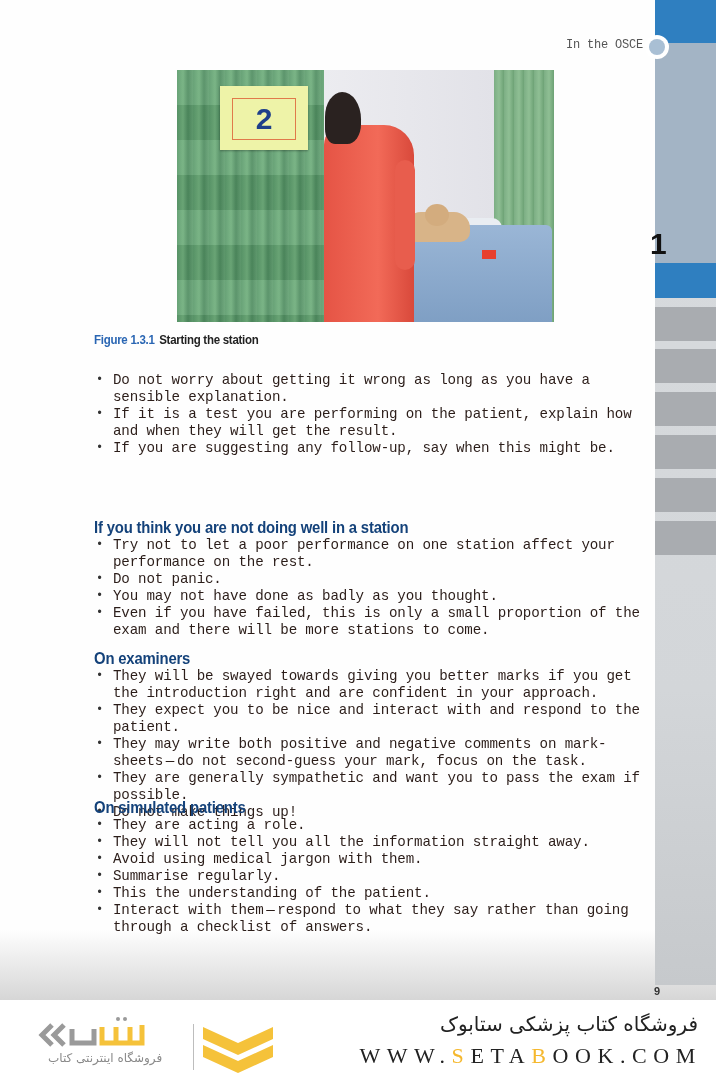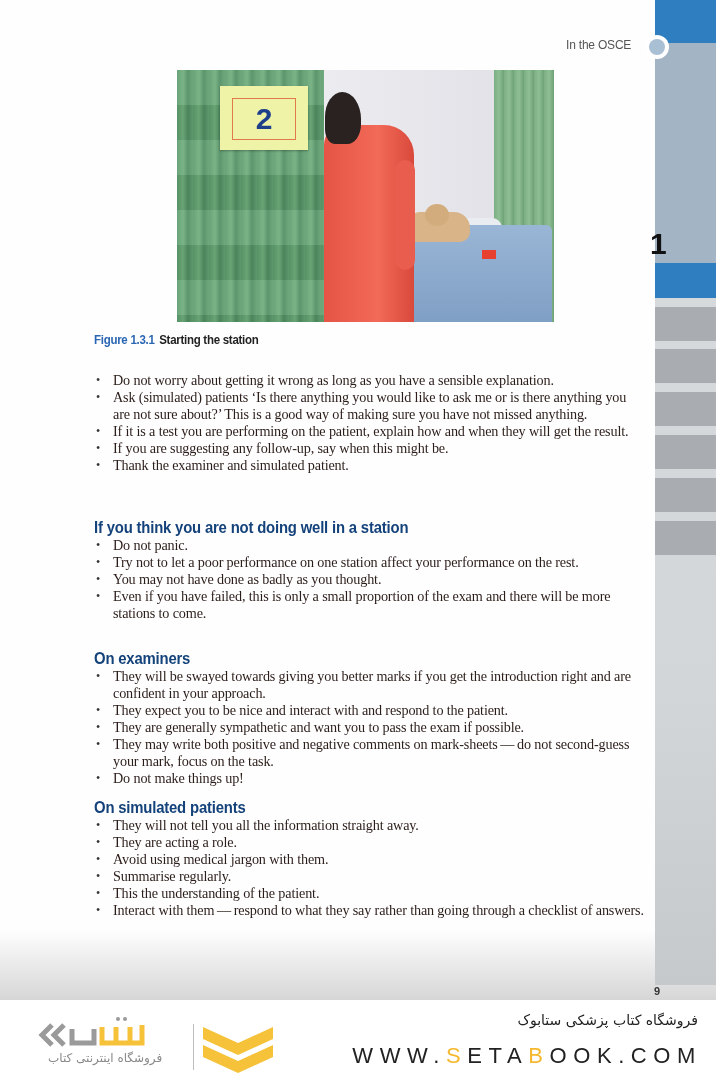--- a/index.html
+++ b/index.html
@@ -9,21 +9,21 @@
 
   
   .tabstrip { position:absolute; left:655px; top:0; width:61px; height:985px; background:linear-gradient(to bottom,#d9dcdf 0%, #d3d6d9 70%, #c6c9cc 100%); }
   .tab { position:absolute; left:0; width:61px; }
   .tab-blue-top { top:0; height:43px; background:#2f7fc0; }
   .tab-slate { top:43px; height:220px; background:#a3b4c5; }
   .tab-blue-mid { top:263px; height:35px; background:#2f7fc0; }
   .tab-gray { background:#a9acb0; height:34px; }
   .chapter-num { position:absolute; left:650px; top:225px; font-family:"Liberation Sans", sans-serif; font-size:30px; font-weight:bold; color:#111; line-height:38px; }
 
-  .header-text { position:absolute; left:566px; top:38px; font-family:Liberation Sans, sans-serif; font-size:12px; color:#555; letter-spacing:-0.2px; }
+  .header-text { position:absolute; left:566px; top:38px; font-family:Liberation Mono, monospace; font-size:12px; color:#555; letter-spacing:-0.2px; }
   .header-dot { position:absolute; left:645px; top:35px; width:24px; height:24px; border-radius:50%; background:#ffffff; }
   .header-dot-inner { position:absolute; left:649px; top:39px; width:16px; height:16px; border-radius:50%; background:#a9bfd4; }
 
   
   .photo { position:absolute; left:177px; top:70px; width:377px; height:252px; overflow:hidden; background:#5f9a6f; }
   .curtain-left { position:absolute; left:0; top:0; width:147px; height:252px;
     background:repeating-linear-gradient(90deg,#5c9b6c 0px,#6fae7c 6px,#4f8c60 11px,#64a173 16px); }
   .curtain-left::after { content:""; position:absolute; inset:0; background:repeating-linear-gradient(180deg, rgba(255,255,255,0.08) 0 35px, rgba(0,0,0,0.06) 35px 70px); }
   .wall { position:absolute; left:147px; top:0; width:170px; height:252px; background:linear-gradient(to right,#ececf0,#e2e2e8); }
   .curtain-right { position:absolute; left:317px; top:0; width:60px; height:252px;
@@ -38,34 +38,34 @@
   .red-item { position:absolute; left:305px; top:180px; width:14px; height:9px; background:#e8402e; }
   .person { position:absolute; left:147px; top:55px; width:90px; height:197px; background:linear-gradient(to right,#e55445,#f26a58 60%,#d9493b); border-radius:20px 30px 0 0; }
   .person-arm { position:absolute; left:218px; top:90px; width:20px; height:110px; background:#e85d4d; border-radius:10px; }
   .person-hair { position:absolute; left:148px; top:22px; width:36px; height:52px; background:#2a2220; border-radius:50% 55% 40% 30%; }
 
   .caption { position:absolute; left:94px; top:333px; font-family:"Liberation Sans", sans-serif; font-size:12.5px; font-weight:bold; color:#222; letter-spacing:-0.3px; transform:scaleX(0.92); transform-origin:left; }
   .caption .fig { color:#2a66b3; margin-right:5px; }
 
   .content { position:absolute; left:94px; width:550px; }
   .section-heading { font-family:"Liberation Sans", sans-serif; font-weight:bold; color:#14427a; font-size:16px; letter-spacing:-0.2px; margin:0; line-height:19px; transform:scaleX(0.93); transform-origin:left; white-space:nowrap; }
-  ul.bullets { list-style:none; margin:0; padding:0; }
+  ul.bullets { list-style:none; margin:0; padding:0;font-family:Liberation Mono, monospace; }
   ul.bullets li { position:relative; padding-left:19px; font-size:14.2px; line-height:17px; color:#2b1d19; letter-spacing:-0.15px; }
   ul.bullets li::before { content:"\2022"; position:absolute; left:2px; top:0; font-size:12px; color:#333; }
 
   .page-number { position:absolute; left:654px; top:985px; font-family:"Liberation Sans", sans-serif; font-size:11px; font-weight:bold; color:#333; }
 
   
   .banner { position:absolute; left:0; top:1000px; width:716px; height:79px; background:#ffffff; }
   .logo-mark { position:absolute; left:203px; top:1023px; width:70px; height:52px; }
   .logo-divider { position:absolute; left:193px; top:1024px; width:1px; height:46px; background:#bdbdbd; }
   .logo-word { position:absolute; left:38px; top:1015px; width:145px; height:40px; }
   .logo-sub { position:absolute; left:48px; top:1051px; font-family:"DejaVu Sans", sans-serif; font-size:12px; color:#8a8a8a; direction:rtl; }
-  .store-name { position:absolute; right:18px; top:1012px; font-family:"DejaVu Sans", sans-serif; font-size:14px; color:#222; direction:rtl;margin-left:40px; }
-  .store-url { position:absolute; right:14px; top:1043px; font-family:Liberation Sans, sans-serif; font-size:22px; letter-spacing:6.6px; color:#222; }
+  .store-name { position:absolute; right:18px; top:1012px; font-family:"DejaVu Sans", sans-serif; font-size:20px; color:#222; direction:rtl;margin-left:40px; }
+  .store-url { position:absolute; right:14px; top:1043px; font-family:Liberation Serif, serif; font-size:22px; letter-spacing:6.6px; color:#222; }
   .store-url .hl { color:#f5b82e; }
 </style>
 </head>
 <body>
 
 <div class="page">
   <div class="page-fade"></div>
 </div>
 
 <div class="tabstrip">
@@ -103,53 +103,51 @@
   </div>
 </div>
 
 <div class="caption">
   <span class="fig">Figure 1.3.1</span><span>Starting the station</span>
 </div>
 
 <div class="content" style="top:372px">
   <ul class="bullets">
     <li>Do not worry about getting it wrong as long as you have a sensible explanation.</li>
-    <li>Ask (simulated) patients ‘Is there anything you would like to ask me or is there anything you are not sure about?’ This is a good way of making sure you have not missed anything.</li>
     <li>If it is a test you are performing on the patient, explain how and when they will get the result.</li>
     <li>If you are suggesting any follow-up, say when this might be.</li>
-    <li>Thank the examiner and simulated patient.</li>
   </ul>
 </div>
 
 <div class="content" style="top:518px">
   <h2 class="section-heading">If you think you are not doing well in a station</h2>
   <ul class="bullets">
+    <li>Try not to let a poor performance on one station affect your performance on the rest.</li>
     <li>Do not panic.</li>
-    <li>Try not to let a poor performance on one station affect your performance on the rest.</li>
     <li>You may not have done as badly as you thought.</li>
     <li>Even if you have failed, this is only a small proportion of the exam and there will be more stations to come.</li>
   </ul>
 </div>
 
 <div class="content" style="top:649px">
   <h2 class="section-heading">On examiners</h2>
   <ul class="bullets">
     <li>They will be swayed towards giving you better marks if you get the introduction right and are confident in your approach.</li>
     <li>They expect you to be nice and interact with and respond to the patient.</li>
+    <li>They may write both positive and negative comments on mark-sheets — do not second-guess your mark, focus on the task.</li>
     <li>They are generally sympathetic and want you to pass the exam if possible.</li>
-    <li>They may write both positive and negative comments on mark-sheets — do not second-guess your mark, focus on the task.</li>
     <li>Do not make things up!</li>
   </ul>
 </div>
 
 <div class="content" style="top:798px">
   <h2 class="section-heading">On simulated patients</h2>
   <ul class="bullets">
+    <li>They are acting a role.</li>
     <li>They will not tell you all the information straight away.</li>
-    <li>They are acting a role.</li>
     <li>Avoid using medical jargon with them.</li>
     <li>Summarise regularly.</li>
     <li>This the understanding of the patient.</li>
     <li>Interact with them — respond to what they say rather than going through a checklist of answers.</li>
   </ul>
 </div>
 
 <div class="page-number">9</div>
 
 <div class="banner"></div>

